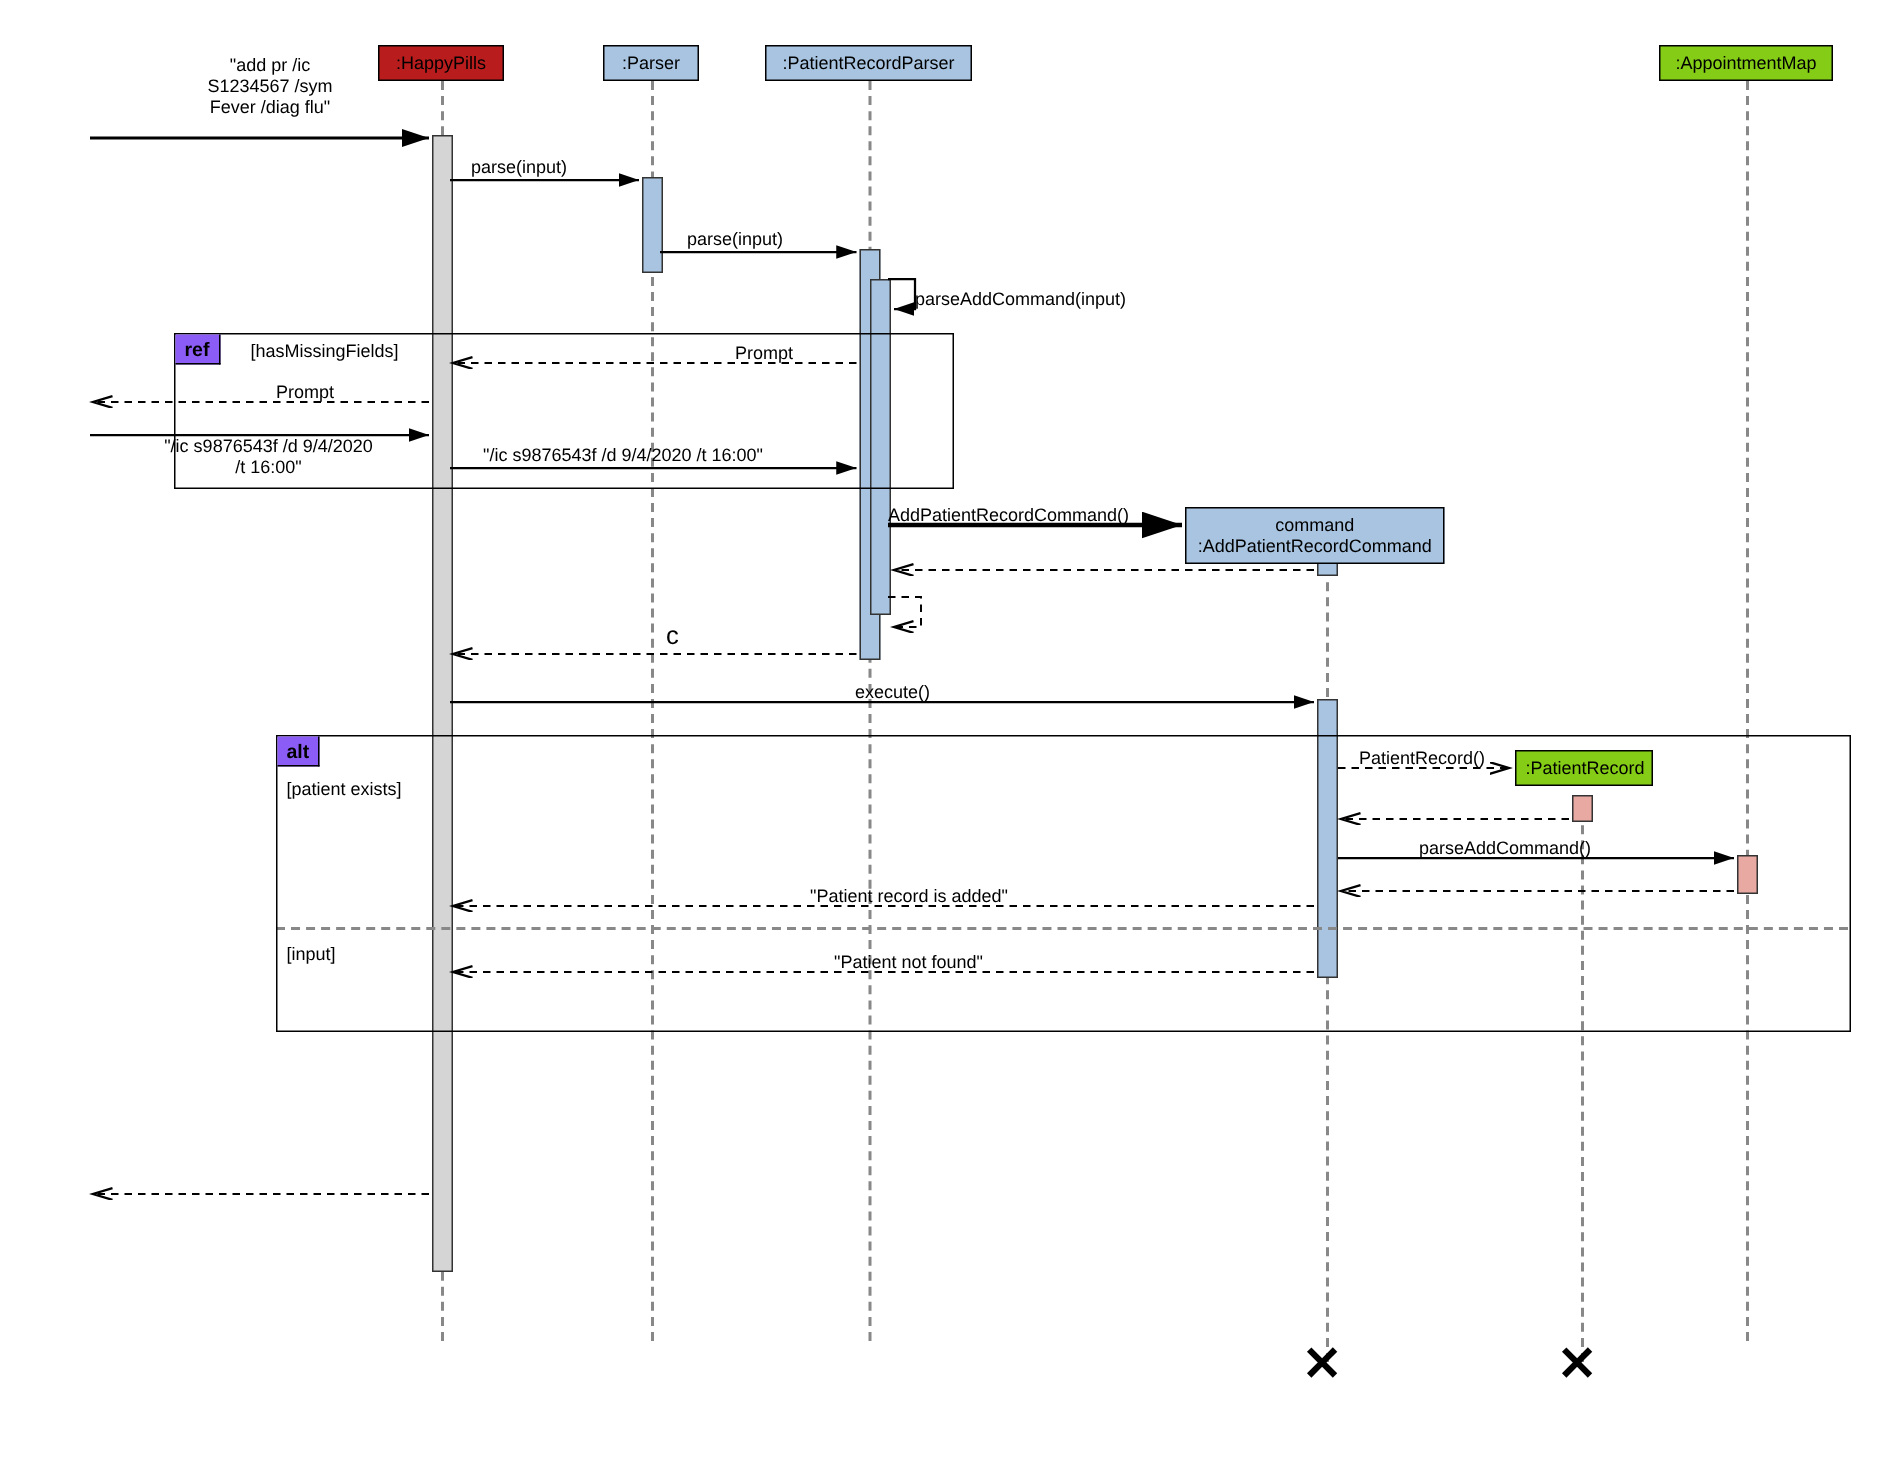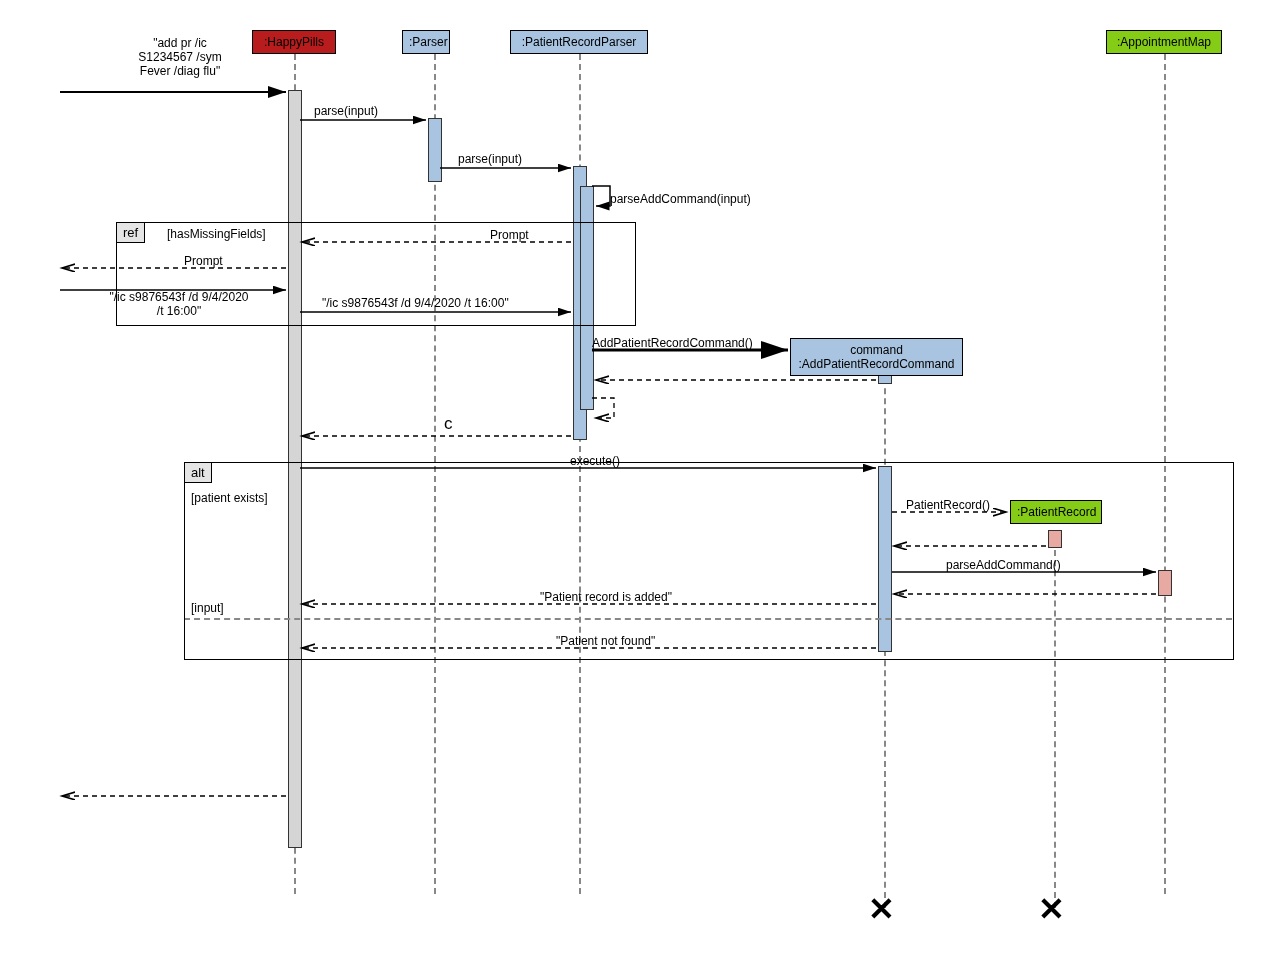--- a/index.html
+++ b/index.html
@@ -5,35 +5,35 @@
 body{margin:0;font-family:Arial,sans-serif;font-size:12px;background:#fff}
 .canvas{position:relative;width:1262px;height:979px}
 .lifeline-head{position:absolute;border:1px solid #000;text-align:center;padding:4px 6px;box-sizing:border-box}
 .lifeline-gray{background:#b91c1c}
 .lifeline-blue{background:#a8c4e0}
 .lifeline-red{background:#84cc16}
 .dash-v{position:absolute;border-left:2px dashed #888;width:0}
 .activation{position:absolute;background:#a8c4e0;border:1px solid #333;width:12px}
 .activation-red{position:absolute;background:#e8a9a2;border:1px solid #333;width:12px}
 .frag{position:absolute;border:1px solid #000;z-index:5}
-.frag-label{position:absolute;top:0;left:0;background:#e5e5e5;border:1px solid #000;border-top:none;border-left:none;padding:2px 6px;font-weight:normal;font-size:13px}
+.frag-label{position:absolute;top:0;left:0;background:#8b5cf6;border:1px solid #000;border-top:none;border-left:none;padding:2px 6px;font-weight:bold;font-size:13px}
 .frag-cond{position:absolute;font-size:12px}
 .sep-dash{position:absolute;border-top:2px dashed #888;height:0}
 .txt{position:absolute;white-space:nowrap;text-align:center}
 .txtm{position:absolute;text-align:center;white-space:pre-line}
 .destroy{position:absolute;font-size:32px;font-weight:bold}
 svg{position:absolute;top:0;left:0;pointer-events:none}
 </style>
 </head>
 <body>
 
 <div class="canvas">
 
 <div class="lifeline-head lifeline-gray" style="left:252px;top:30px;width:84px">:HappyPills</div>
-<div class="lifeline-head lifeline-blue" style="left:402px;top:30px;width:48px">:Parser</div>
+<div class="lifeline-head lifeline-blue" style="left:402px;top:30px;width:64px">:Parser</div>
 <div class="lifeline-head lifeline-blue" style="left:510px;top:30px;width:138px">:PatientRecordParser</div>
 <div class="lifeline-head lifeline-red" style="left:1106px;top:30px;width:116px">:AppointmentMap</div>
 
 <div class="dash-v" style="left:294px;top:54px;height:840px"></div>
 <div class="dash-v" style="left:434px;top:54px;height:840px"></div>
 <div class="dash-v" style="left:579px;top:54px;height:840px"></div>
 <div class="dash-v" style="left:1164px;top:54px;height:840px"></div>
 <div class="dash-v" style="left:884px;top:368px;height:540px"></div>
 <div class="dash-v" style="left:1054px;top:530px;height:378px"></div>
 
@@ -48,21 +48,21 @@
 
 <div class="lifeline-head lifeline-blue" style="left:790px;top:338px;width:173px;font-size:12px;white-space:pre-line">command
 :AddPatientRecordCommand</div>
 <div class="lifeline-head lifeline-red" style="left:1010px;top:500px;width:92px">:PatientRecord</div>
 
 <div class="frag" style="left:116px;top:222px;width:518px;height:102px">
   <div class="frag-label">ref</div>
   <div class="frag-cond" style="left:50px;top:4px">[hasMissingFields]</div>
 </div>
 
-<div class="frag" style="left:184px;top:462px;width:1048px;height:196px">
+<div class="frag" style="left:184px;top:490px;width:1048px;height:196px">
   <div class="frag-label">alt</div>
   <div class="frag-cond" style="left:6px;top:28px">[patient exists]</div>
   <div class="frag-cond" style="left:6px;top:138px">[input]</div>
 </div>
 <div class="sep-dash" style="left:184px;top:618px;width:1048px"></div>
 
 <div class="txtm" style="left:120px;top:36px;width:120px">"add pr /ic
 S1234567 /sym
 Fever /diag flu"</div>
 <div class="txt" style="left:314px;top:104px">parse(input)</div>

